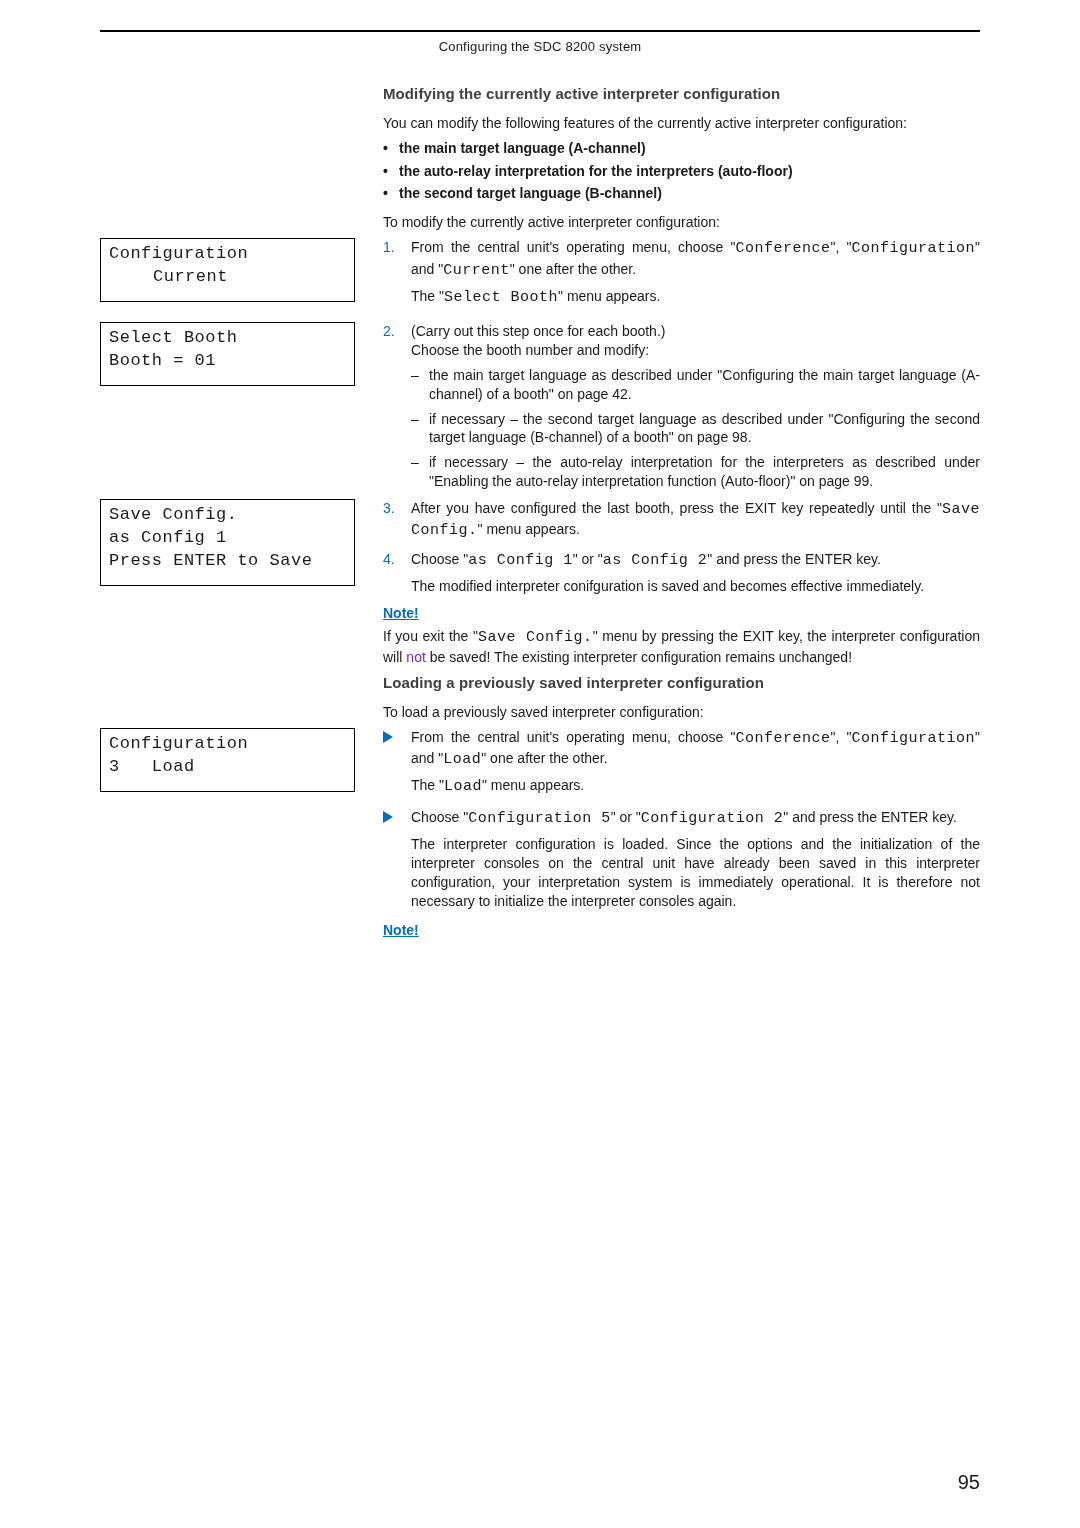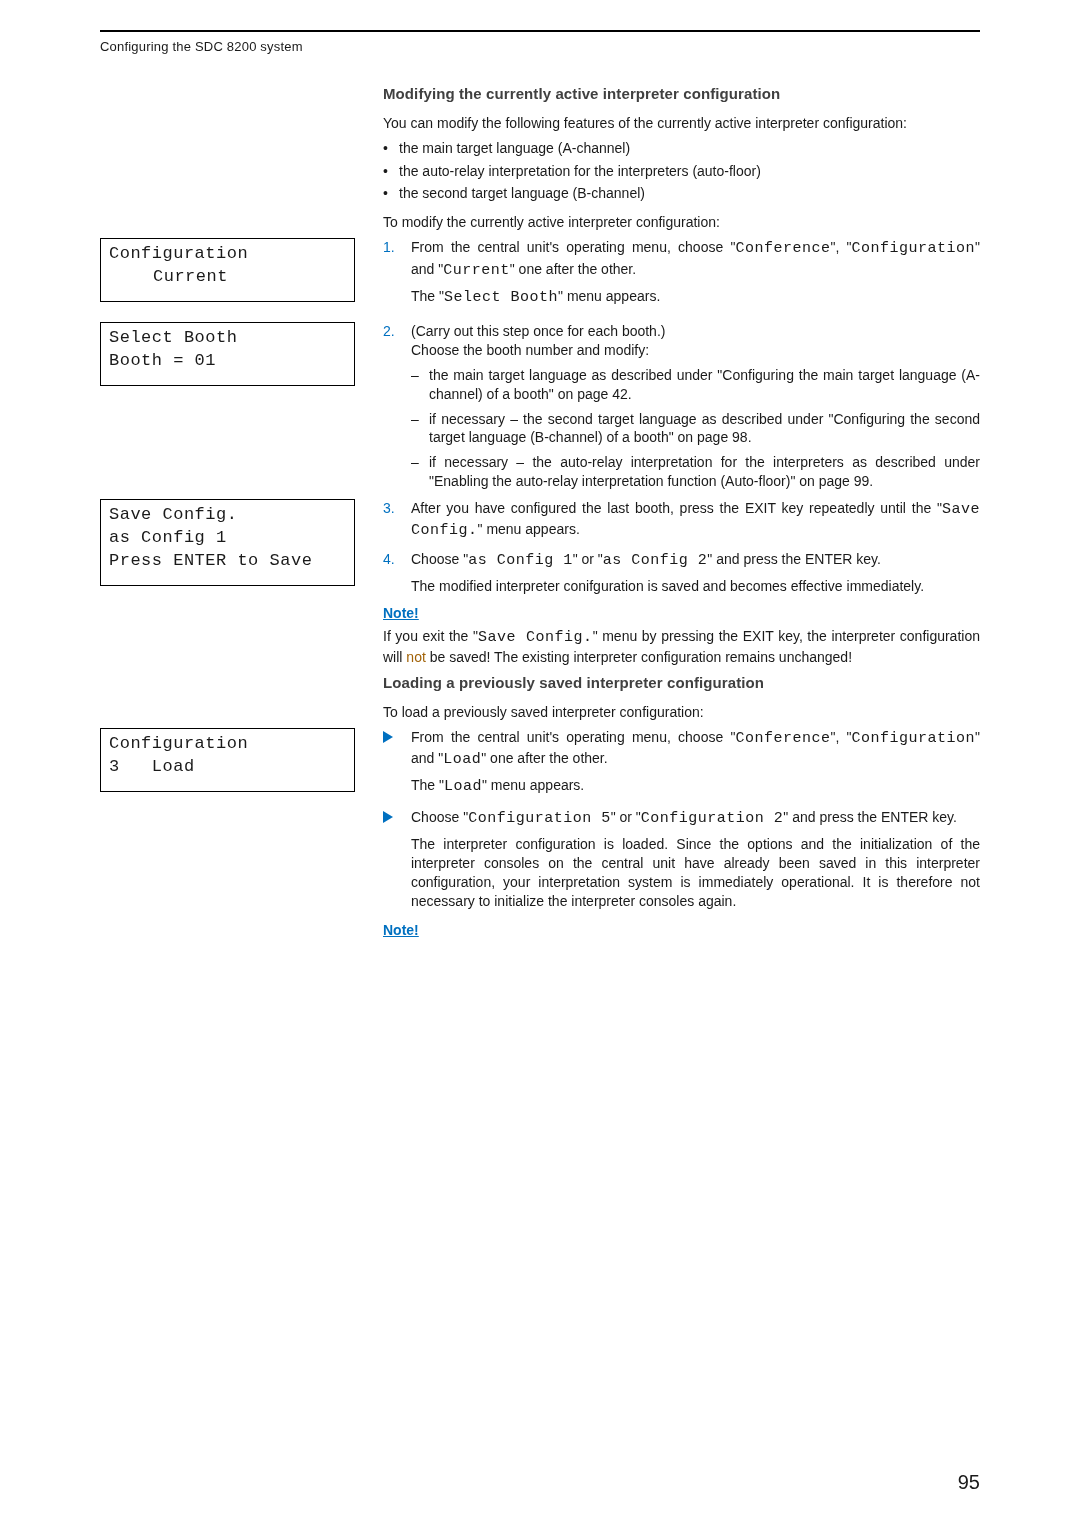--- a/index.html
+++ b/index.html
@@ -13,21 +13,21 @@
     position: relative;
     padding: 30px 100px 40px 100px;
     line-height: 1.35;
   }
   .header-rule {
     border: none;
     border-top: 2px solid #000;
     margin: 0 0 6px 0;
   }
   .header-label {
-    text-align: left;
+    text-align: center;
     font-size: 13px;
     margin-bottom: 28px;
     letter-spacing: 0.2px;
   }
   .content-row {
     display: flex;
     align-items: flex-start;
     gap: 28px;
   }
   .side {
@@ -55,20 +55,21 @@
     font-weight: 600;
     font-size: 15px;
     margin-bottom: 10px;
     letter-spacing: 0.1px;
   }
   .main p { margin-bottom: 6px; }
   .main ul.dots {
     list-style: none;
     padding-left: 0;
     margin-bottom: 10px;
+    font-weight: bold;
   }
   .main ul.dots li {
     padding-left: 16px;
     position: relative;
     margin-bottom: 4px;
   }
   .main ul.dots li::before {
     content: "•";
     position: absolute;
     left: 0;
@@ -135,21 +136,21 @@
     color: #0070C0;
     font-weight: 600;
     margin-top: 6px;
     margin-bottom: 4px;
     text-decoration: underline;
   }
   .note-body {
     text-align: justify;
     margin-bottom: 18px;
   }
-  .not-red { color: #a16207; }
+  .not-red { color: #6d28d9; }
   .page-num {
     position: absolute;
     bottom: 32px;
     right: 100px;
     font-size: 20px;
   }
   .sp6 { height: 6px; }
 </style>
 </head>
 <body>

